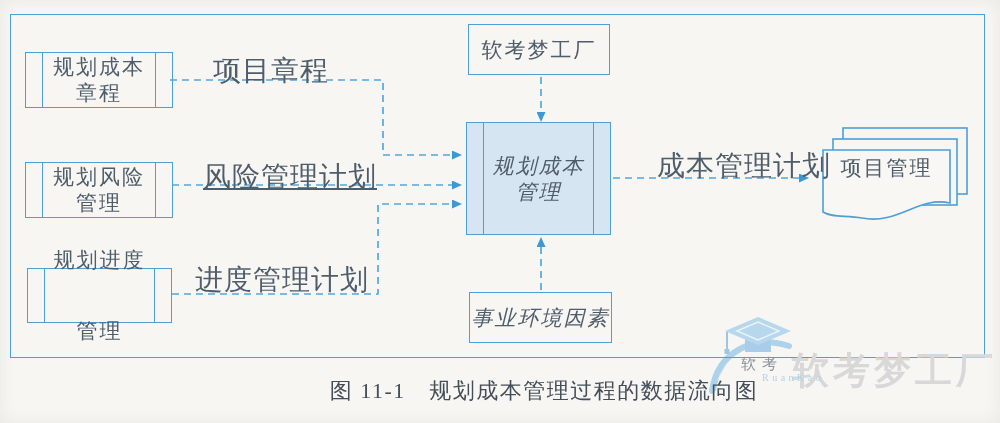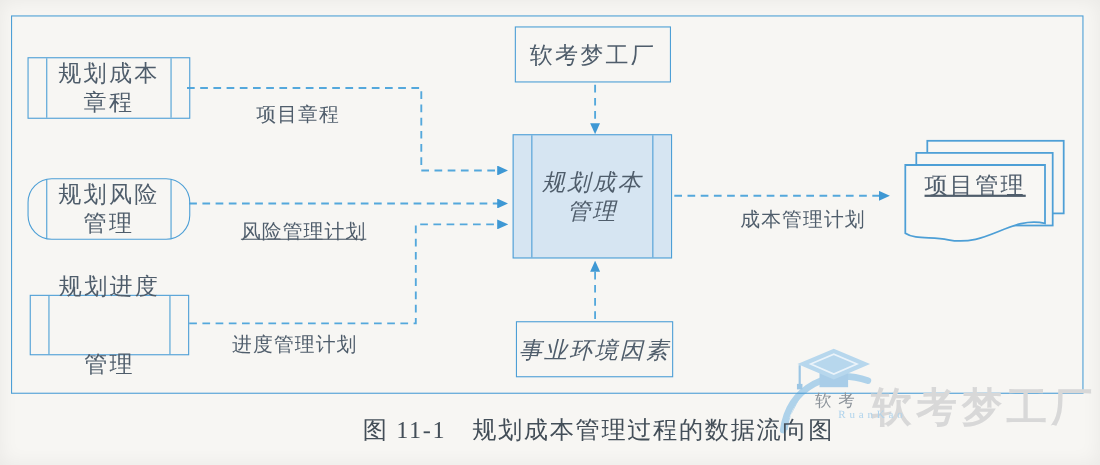--- a/index.html
+++ b/index.html
@@ -40,42 +40,41 @@
     text-align:center;
     box-sizing:border-box;
   }
   .process .bar{
     position:absolute;top:0;bottom:0;width:0;
     border-left:1.6px solid var(--accent);
   }
   .process .bar.l{left:16px;}
   .process .bar.r{right:16px;}
   .node-b1{left:25px;top:52px;width:148px;height:56px;}
-  .node-b2{left:25px;top:162px;width:148px;height:56px;border-radius:22px;}
+  .node-b2{left:25px;top:162px;width:148px;height:56px;}
   .node-b3{left:27px;top:268px;width:145px;height:55px;gap:45px;}
   .node-center{left:466px;top:122px;width:145px;height:113px;background:var(--box-fill);font-style:italic;}
   .node-opa{left:468px;top:24px;width:142px;height:51px;}
   .node-eef{left:469px;top:292px;width:143px;height:51px;font-style:italic;}
   
   .edge-label{
     position:absolute;
     color:var(--text);
-    font-size:18px;letter-spacing:1px;
-    text-align:center;white-space:nowrap;margin-top:40px;
+    font-size:28px;letter-spacing:1px;
+    text-align:center;white-space:nowrap;
   }
   .lab-charter{left:198px;top:52px;width:146px;}
   .lab-risk{left:203px;top:158px;width:146px;text-decoration:underline;}
   .lab-schedule{left:195px;top:261px;width:146px;}
   .lab-cost{left:657px;top:147px;width:146px;}
   
   .doc-text{
     position:absolute;left:823px;top:155px;width:127px;
     color:var(--text);font-size:21px;line-height:26px;letter-spacing:2px;
     text-align:center;
-    text-decoration:underline;
   }
   svg.overlay{
     position:absolute;left:0;top:0;width:1000px;height:423px;
     pointer-events:none;
   }
   
   .caption{
     position:absolute;left:0;top:376px;width:1000px;
     text-align:center;
     color:var(--caption-text);

